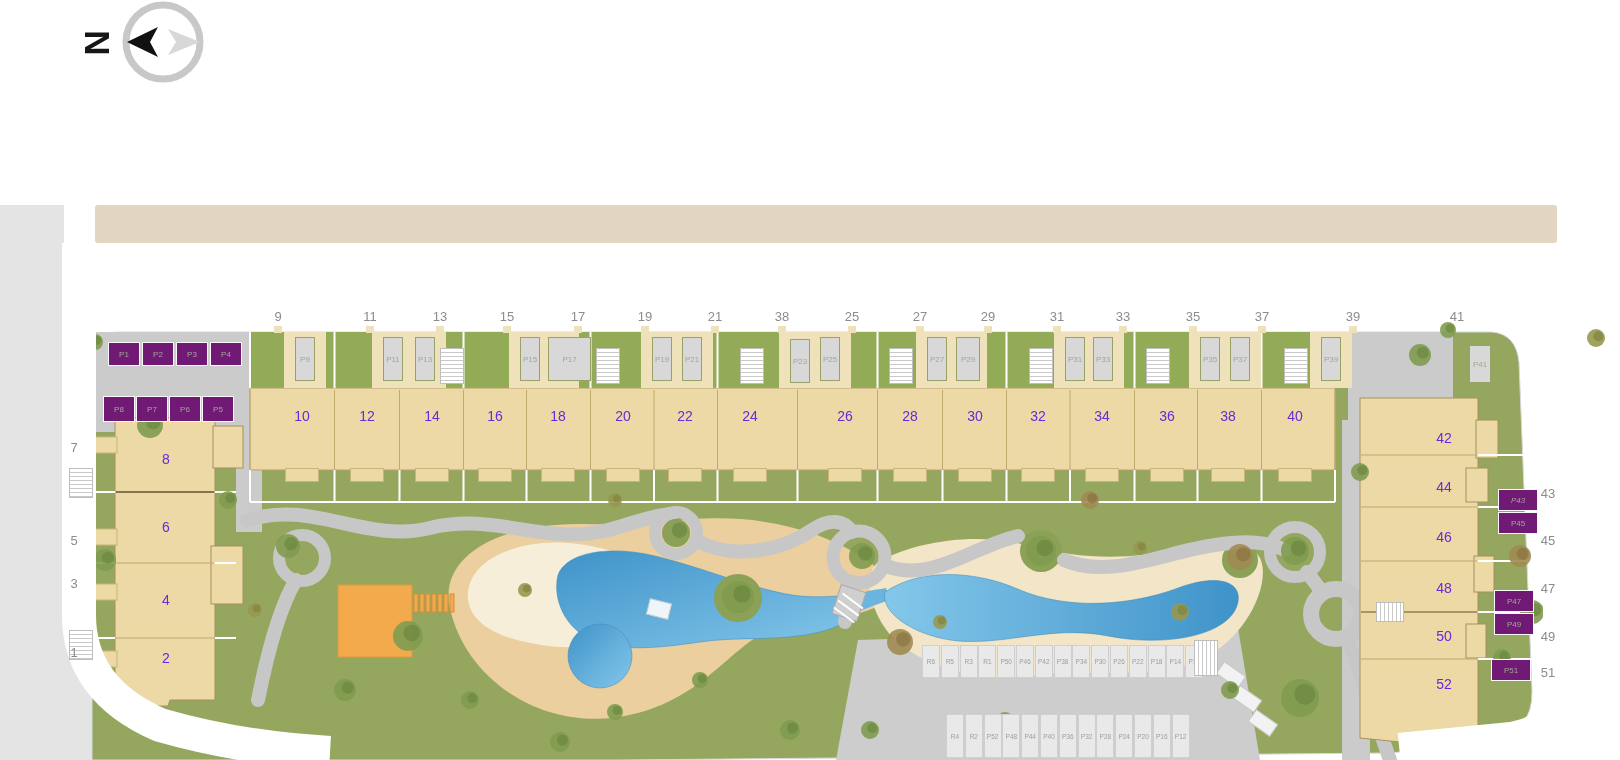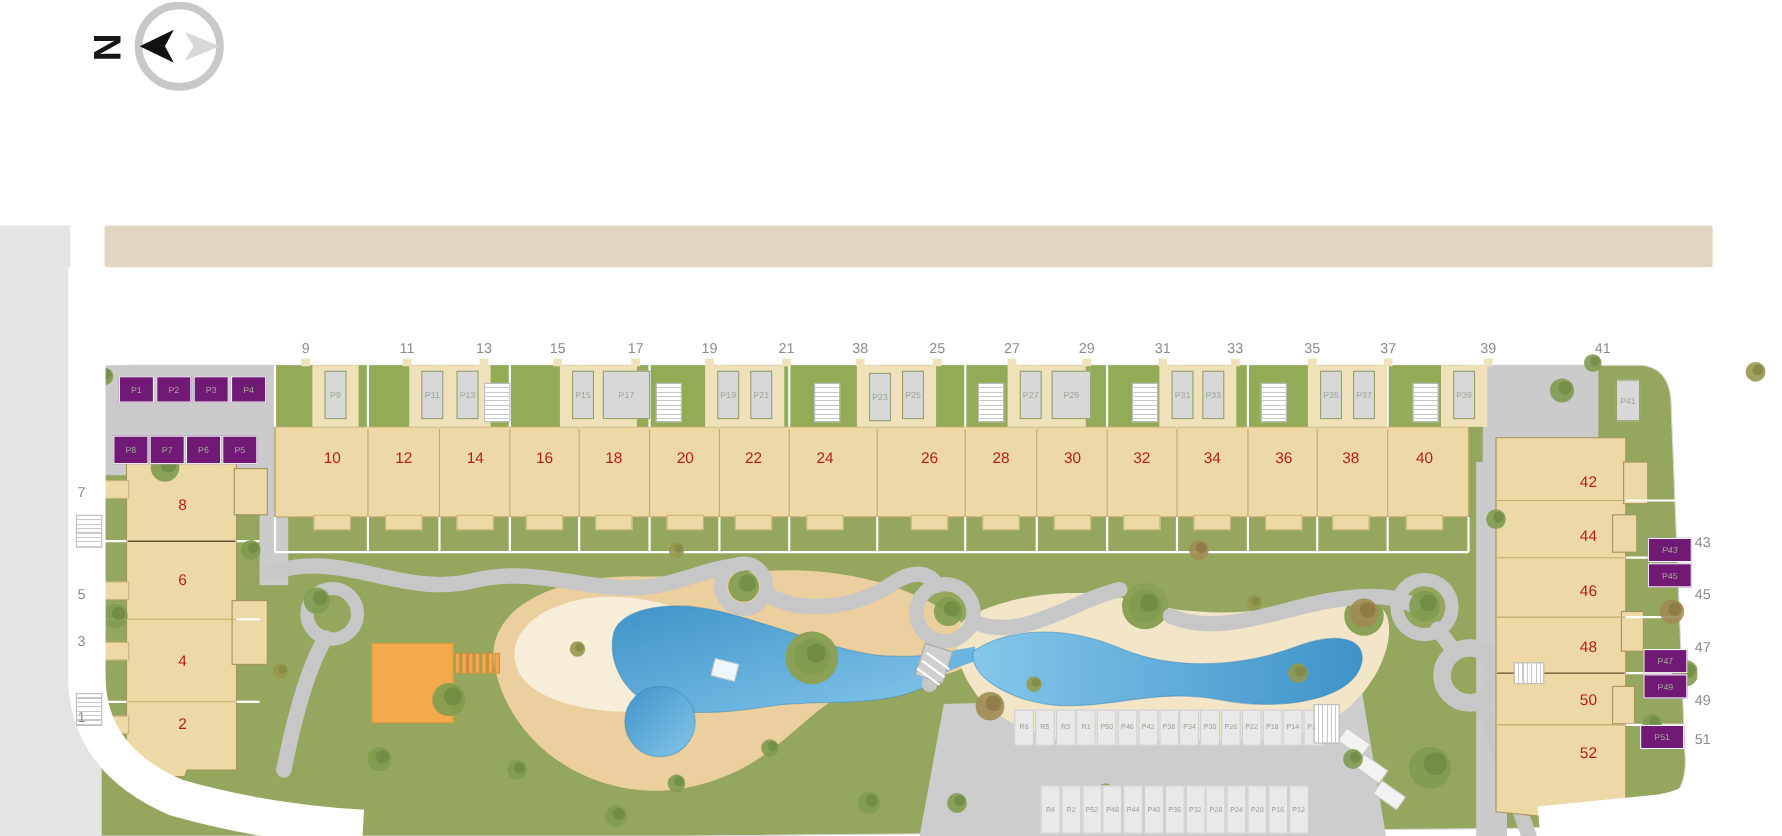--- a/index.html
+++ b/index.html
@@ -1,21 +1,21 @@
 <!DOCTYPE html>
 <html style="--lawn: #95a75f; --sand: #ebcf9e; --sand_light: #f7eed9; --sand_pale: #f2e5c8; --pool_dark: #3f93c9; --pool_light: #84c7ea; --building: #ecd9a6; --building_border: #a5925c; --playground_orange: #f3aa4c; --path_gray: #c7c7c7; --drive_gray: #cbcbcb; --sidewalk_beige: #e3d6c0; --side_gray: #e4e4e4; --parking_gray: #d8d8d8; --label_gray: #8c8c8c;"><head>
 <meta charset="utf-8">
 <style>
   html,body{margin:0;padding:0;background:#fff;}
   #stage{position:relative;width:1620px;height:760px;background:#fff;overflow:hidden;
          font-family:"Liberation Sans",sans-serif;}
   #plan-svg{position:absolute;left:0;top:0;z-index:0;}
   .lbl{position:absolute;transform:translate(-50%,-50%);color:#8c8c8c;white-space:nowrap;z-index:6;}
   .num{font-size:13px;}
-  .numb{font-size:14px;color:#b91c1c;}
+  .numb{font-size:14px;color:#6d28d9;}
   .pb{position:absolute;display:flex;align-items:center;justify-content:center;
       font-size:8px;color:#9fa896;z-index:5;box-sizing:border-box;}
   .pb-top{background:#d8d8d8;border:1px solid #98a266;}
   .pb-side{background:#701a75;border:1px solid #f9f9f9;}
   .pb-cell{background:#e9e9e9;border:1px solid #cfcfcf;font-size:6.5px;color:#9ba294;}
   .band{position:absolute;background:#efe2bb;z-index:4;}
   .stairs{position:absolute;background:repeating-linear-gradient(180deg,#ffffff 0 3px,#c9c9c9 3px 4px);
           border:1px solid #bdbdbd;z-index:5;}
   .stairs-h{background:repeating-linear-gradient(90deg,#ffffff 0 3px,#c9c9c9 3px 4px);}
   .terr{position:absolute;background:var(--building,#ecd9a6);border:1px solid #c9b57b;z-index:4;box-sizing:border-box;}
@@ -405,21 +405,21 @@
     <div class="pb pb-top" style="left: 295px; top: 337px; width: 20px; height: 44px;">P9</div>
     <div class="pb pb-top" style="left: 383px; top: 337px; width: 20px; height: 44px;">P11</div>
     <div class="pb pb-top" style="left: 415px; top: 337px; width: 20px; height: 44px;">P13</div>
     <div class="pb pb-top" style="left: 520px; top: 337px; width: 20px; height: 44px;">P15</div>
     <div class="pb pb-top" style="left: 548px; top: 337px; width: 43px; height: 44px;">P17</div>
     <div class="pb pb-top" style="left: 652px; top: 337px; width: 20px; height: 44px;">P19</div>
     <div class="pb pb-top" style="left: 682px; top: 337px; width: 20px; height: 44px;">P21</div>
     <div class="pb pb-top" style="left: 790px; top: 339px; width: 20px; height: 44px;">P23</div>
     <div class="pb pb-top" style="left: 820px; top: 337px; width: 20px; height: 44px;">P25</div>
     <div class="pb pb-top" style="left: 927px; top: 337px; width: 20px; height: 44px;">P27</div>
-    <div class="pb pb-top" style="left: 956px; top: 337px; width: 36px; height: 44px;">P29</div>
+    <div class="pb pb-top" style="left: 956px; top: 337px; width: 24px; height: 44px;">P29</div>
     <div class="pb pb-top" style="left: 1065px; top: 337px; width: 20px; height: 44px;">P31</div>
     <div class="pb pb-top" style="left: 1093px; top: 337px; width: 20px; height: 44px;">P33</div>
     <div class="pb pb-top" style="left: 1200px; top: 337px; width: 20px; height: 44px;">P35</div>
     <div class="pb pb-top" style="left: 1230px; top: 337px; width: 20px; height: 44px;">P37</div>
     <div class="pb pb-top" style="left: 1321px; top: 337px; width: 20px; height: 44px;">P39</div>
     <div class="pb pb-top" style="left: 1469px; top: 345px; width: 22px; height: 38px;">P41</div>
     <div class="pb pb-side" style="left: 108px; top: 342px; width: 32px; height: 24px;">P1</div>
     <div class="pb pb-side" style="left: 142px; top: 342px; width: 32px; height: 24px;">P2</div>
     <div class="pb pb-side" style="left: 176px; top: 342px; width: 32px; height: 24px;">P3</div>
     <div class="pb pb-side" style="left: 210px; top: 342px; width: 32px; height: 24px;">P4</div>

